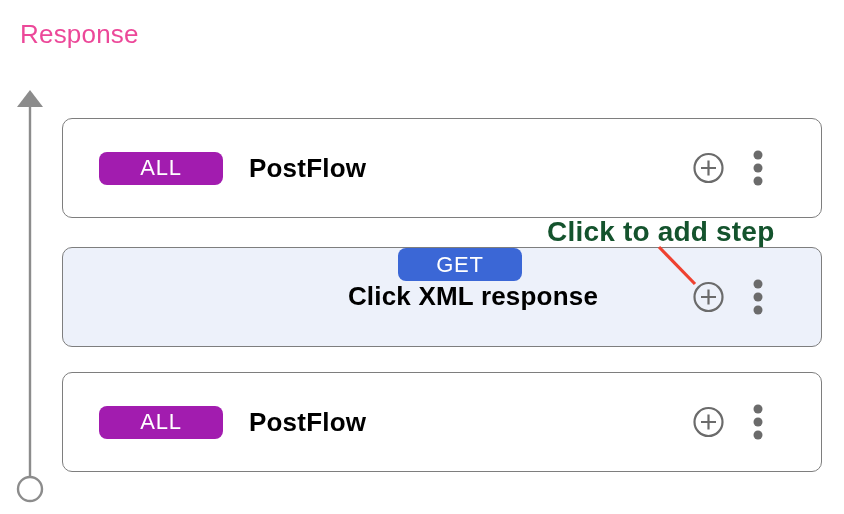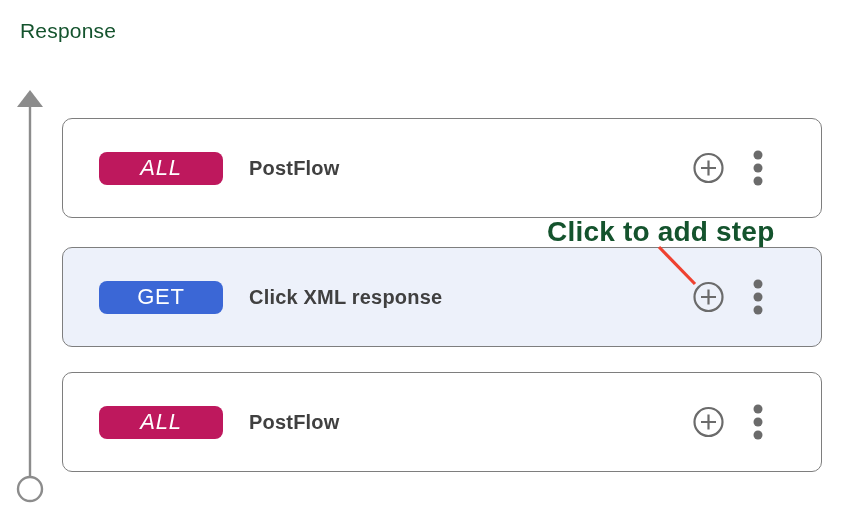--- a/index.html
+++ b/index.html
@@ -11,23 +11,23 @@
     width: 844px;
     height: 514px;
     background: #ffffff;
     overflow: hidden;
   }
 
   .section-title {
     position: absolute;
     left: 20px;
     top: 19px;
-    font-size: 21px;
+    font-size: 26px;
     font-weight: 400;
-    color: #14532d;
+    color: #ec4899;
     letter-spacing: 0.2px;
   }
 
   
   .overlay-svg {
     position: absolute;
     left: 0; top: 0;
     width: 844px; height: 514px;
     pointer-events: none;
     z-index: 6;
@@ -42,44 +42,44 @@
     border: 1.6px solid #7e7e7e;
     border-radius: 10px;
     display: flex;
     align-items: center;
     padding-left: 36px;
     z-index: 2;
     cursor: pointer;
   }
   .flow-card.selected { background: #edf1fa; }
   .card-1 { top: 118px; }
-  .card-2 { top: 247px; }
+  .card-2 { top: 247px; flex-direction: column; }
   .card-3 { top: 372px; }
 
   .method-badge {
     width: 124px;
     height: 33px;
     border-radius: 8px;
     color: #ffffff;
     font-size: 22px;
     font-weight: 500;
     letter-spacing: 0.8px;
     display: flex;
     align-items: center;
     justify-content: center;
     flex: 0 0 auto;
   }
-  .method-all { background: #be185d; font-style: italic; }
+  .method-all { background: #a21caf; }
   .method-get { background: #3b67d6; }
 
   .card-name {
     margin-left: 26px;
-    font-size: 20px;
+    font-size: 26px;
     font-weight: 700;
-    color: #404040;
+    color: #000000;
     letter-spacing: 0.2px;
     white-space: nowrap;
   }
 
   .icon-btn {
     position: absolute;
     top: 50%;
     transform: translateY(-50%);
     background: none;
     border: none;

